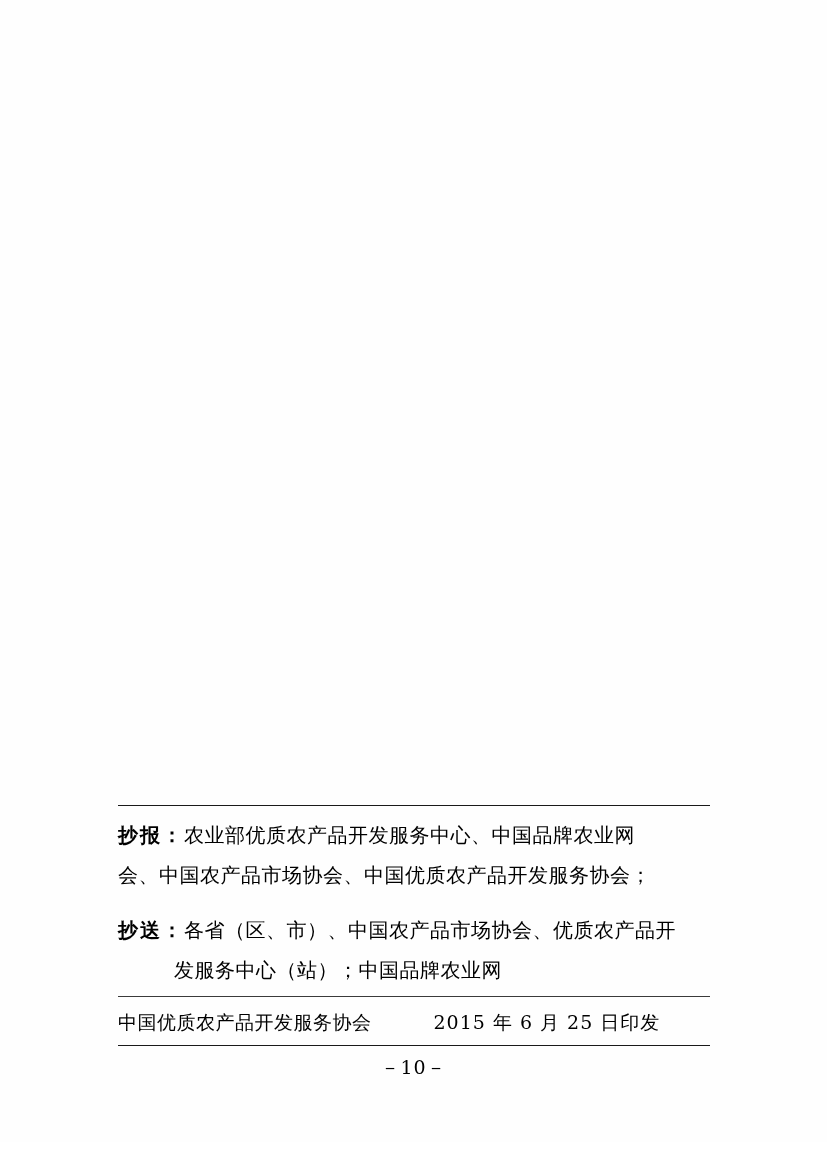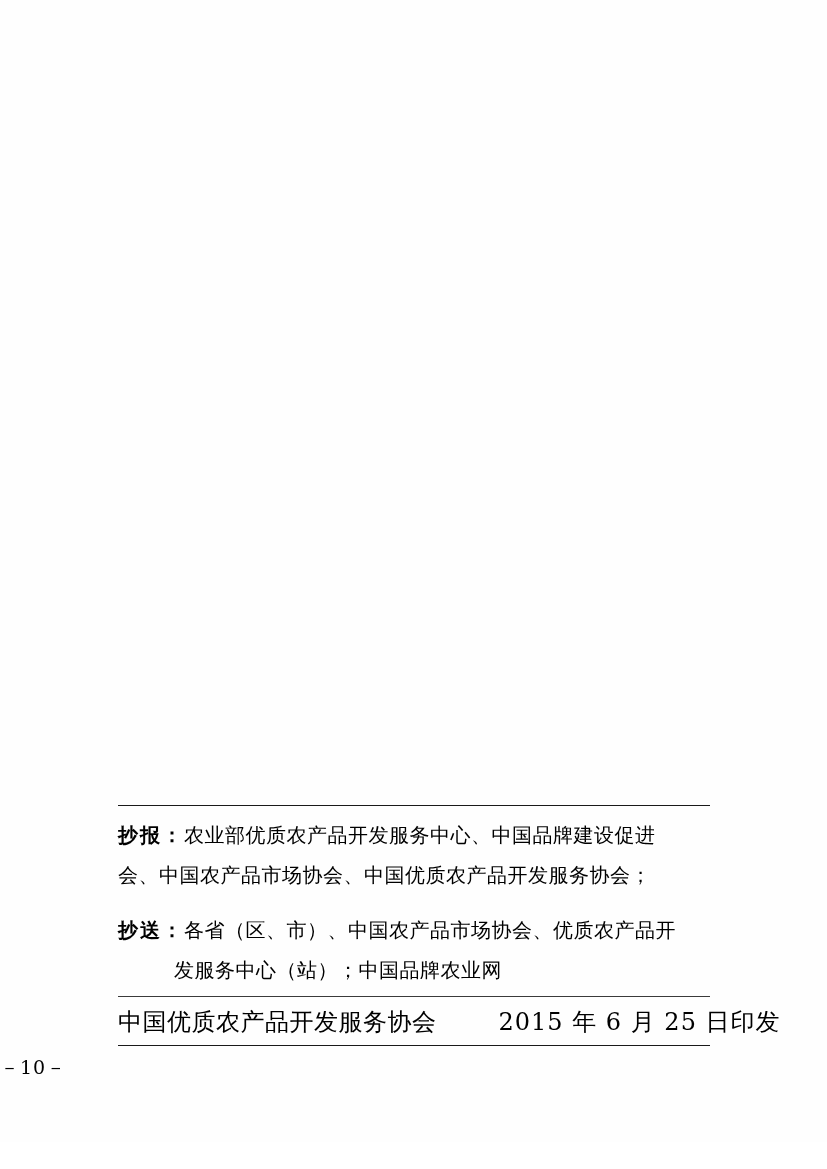--- a/index.html
+++ b/index.html
@@ -86,21 +86,21 @@
     text-justify: inter-ideograph;
   }
 
   .dist-cont-indent {
     padding-left: 56px;
   }
 
   .footer-line {
     display: flex;
     align-items: baseline;
-    font-size: 24px;
+    font-size: 19px;
     line-height: 38px;
     padding: 6px 0 4px 0;
     letter-spacing: 0.5px;
   }
 
   .footer-issuer {
     flex: 0 0 auto;
   }
 
   .footer-spacer {
@@ -111,40 +111,40 @@
     flex: 0 0 auto;
     letter-spacing: 1px;
     text-align: center;
   }
 
   .page-number {
     position: absolute;
     left: 0;
     top: 1055px;
     width: 827px;
-    text-align: left;
+    text-align: center;
     font-size: 19px;
     letter-spacing: 1px;
   }
 </style>
 </head>
 <body>
 
 <div class="page">
 
   <div class="page-body"></div>
 
   <div class="dist-block">
 
     <div class="rule"></div>
 
     <div class="dist-section">
       <div class="dist-row">
         <span class="dist-label">抄报：</span>
-        <span class="dist-text">农业部优质农产品开发服务中心、中国品牌建设促进</span>
+        <span class="dist-text">农业部优质农产品开发服务中心、中国品牌农业网</span>
       </div>
       <div class="dist-cont">会、中国农产品市场协会、中国优质农产品开发服务协会；</div>
     </div>
 
     <div class="dist-section">
       <div class="dist-row">
         <span class="dist-label">抄送：</span>
         <span class="dist-text">各省（区、市）、中国农产品市场协会、优质农产品开</span>
       </div>
       <div class="dist-cont dist-cont-indent">发服务中心（站）；中国品牌农业网</div>

